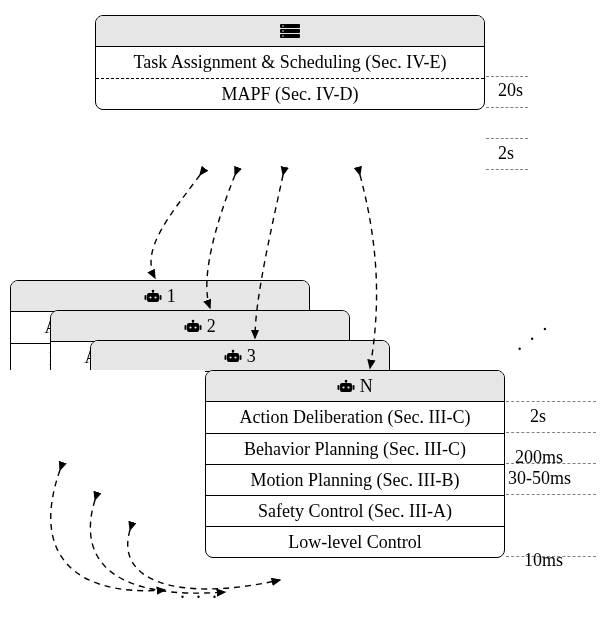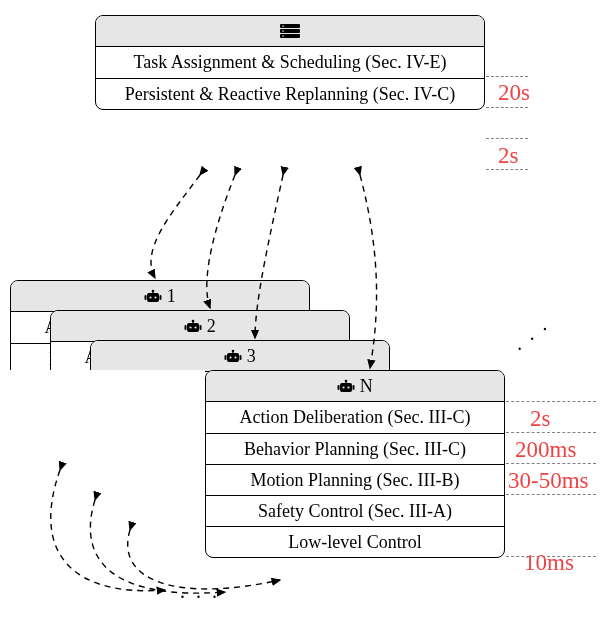--- a/index.html
+++ b/index.html
@@ -37,22 +37,22 @@
     text-align: center;
     white-space: nowrap;
     overflow: hidden;
     padding: 0 6px;
     box-sizing: border-box;
   }
   .row.solid-top { border-top: 1.5px solid #000; }
   .row.dash-top  { border-top: 1.5px dashed #000; }
   .tlabel {
     position: absolute;
-    color: #ef4444;
-    font-size: 23px;
+    color: #000000;
+    font-size: 18px;
     white-space: nowrap;
   }
   .tline {
     position: absolute;
     border-top: 1.5px dashed #808080;
   }
   .lhs-cover {
     position: absolute;
     background: #fff;
   }
@@ -82,21 +82,21 @@
           <rect x="1" y="1" width="20" height="4" rx="1" fill="#000"></rect>
           <rect x="1" y="6" width="20" height="4" rx="1" fill="#000"></rect>
           <rect x="1" y="11" width="20" height="4" rx="1" fill="#000"></rect>
           <circle cx="4" cy="3" r="0.8" fill="#e6e6e6"></circle>
           <circle cx="4" cy="8" r="0.8" fill="#e6e6e6"></circle>
           <circle cx="4" cy="13" r="0.8" fill="#e6e6e6"></circle>
         </svg>
       </span>
     </div>
     <div class="row">Task Assignment &amp; Scheduling (Sec. IV-E)</div>
-    <div class="row solid-top">Persistent &amp; Reactive Replanning (Sec. IV-C)</div>
+    <div class="row dash-top">MAPF (Sec. IV-D)</div>
   </div>
 
   <div class="tline" style="left:486px; top:76px;  width:42px;"></div>
   <div class="tline" style="left:486px; top:107px; width:42px;"></div>
   <div class="tlabel" style="left:498px; top:80px;">20s</div>
 
   <div class="tline" style="left:486px; top:138px; width:42px;"></div>
   <div class="tline" style="left:486px; top:169px; width:42px;"></div>
   <div class="tlabel" style="left:498px; top:143px;">2s</div>
 
@@ -182,21 +182,21 @@
     <div class="row solid-top">Low-level Control</div>
   </div>
 
   <div class="tline" style="left:506px; top:401px; width:90px;"></div>
   <div class="tline" style="left:506px; top:432px; width:90px;"></div>
   <div class="tline" style="left:506px; top:463px; width:90px;"></div>
   <div class="tline" style="left:506px; top:494px; width:90px;"></div>
   <div class="tline" style="left:506px; top:556px; width:90px;"></div>
 
   <div class="tlabel" style="left:530px;  top:406px;">2s</div>
-  <div class="tlabel" style="left:515px;  top:437px;">200ms</div>
+  <div class="tlabel" style="left:515px;  top:447px;">200ms</div>
   <div class="tlabel" style="left:508px;  top:468px;">30-50ms</div>
   <div class="tlabel" style="left:524px;  top:550px;">10ms</div>
 
   <div class="dots" style="left:510px; top:322px; transform:rotate(-38deg);">. . .</div>
   <div class="dots" style="left:180px; top:580px;">. . .</div>
 
   <svg class="overlay" viewBox="0 0 604 620">
     <defs>
       <marker id="ah" markerWidth="8" markerHeight="8" refX="6" refY="3" orient="auto">
         <path d="M0,0 L7,3 L0,6 Z" fill="#000"></path>

